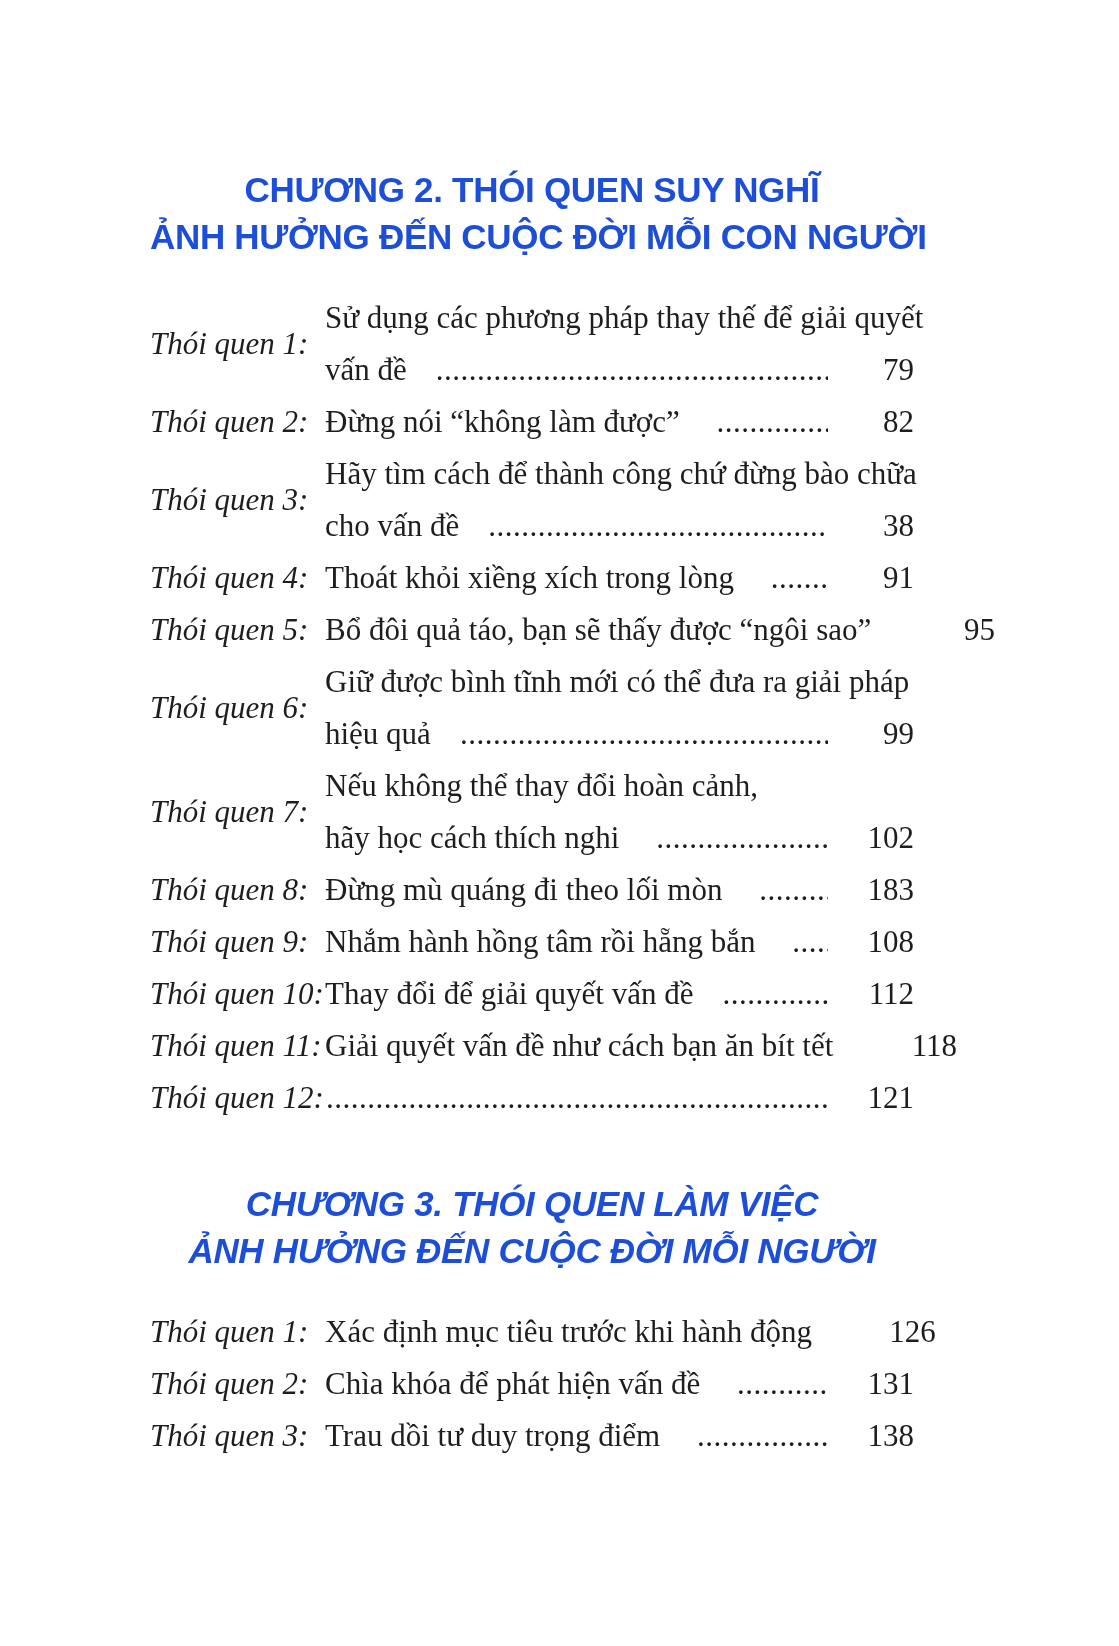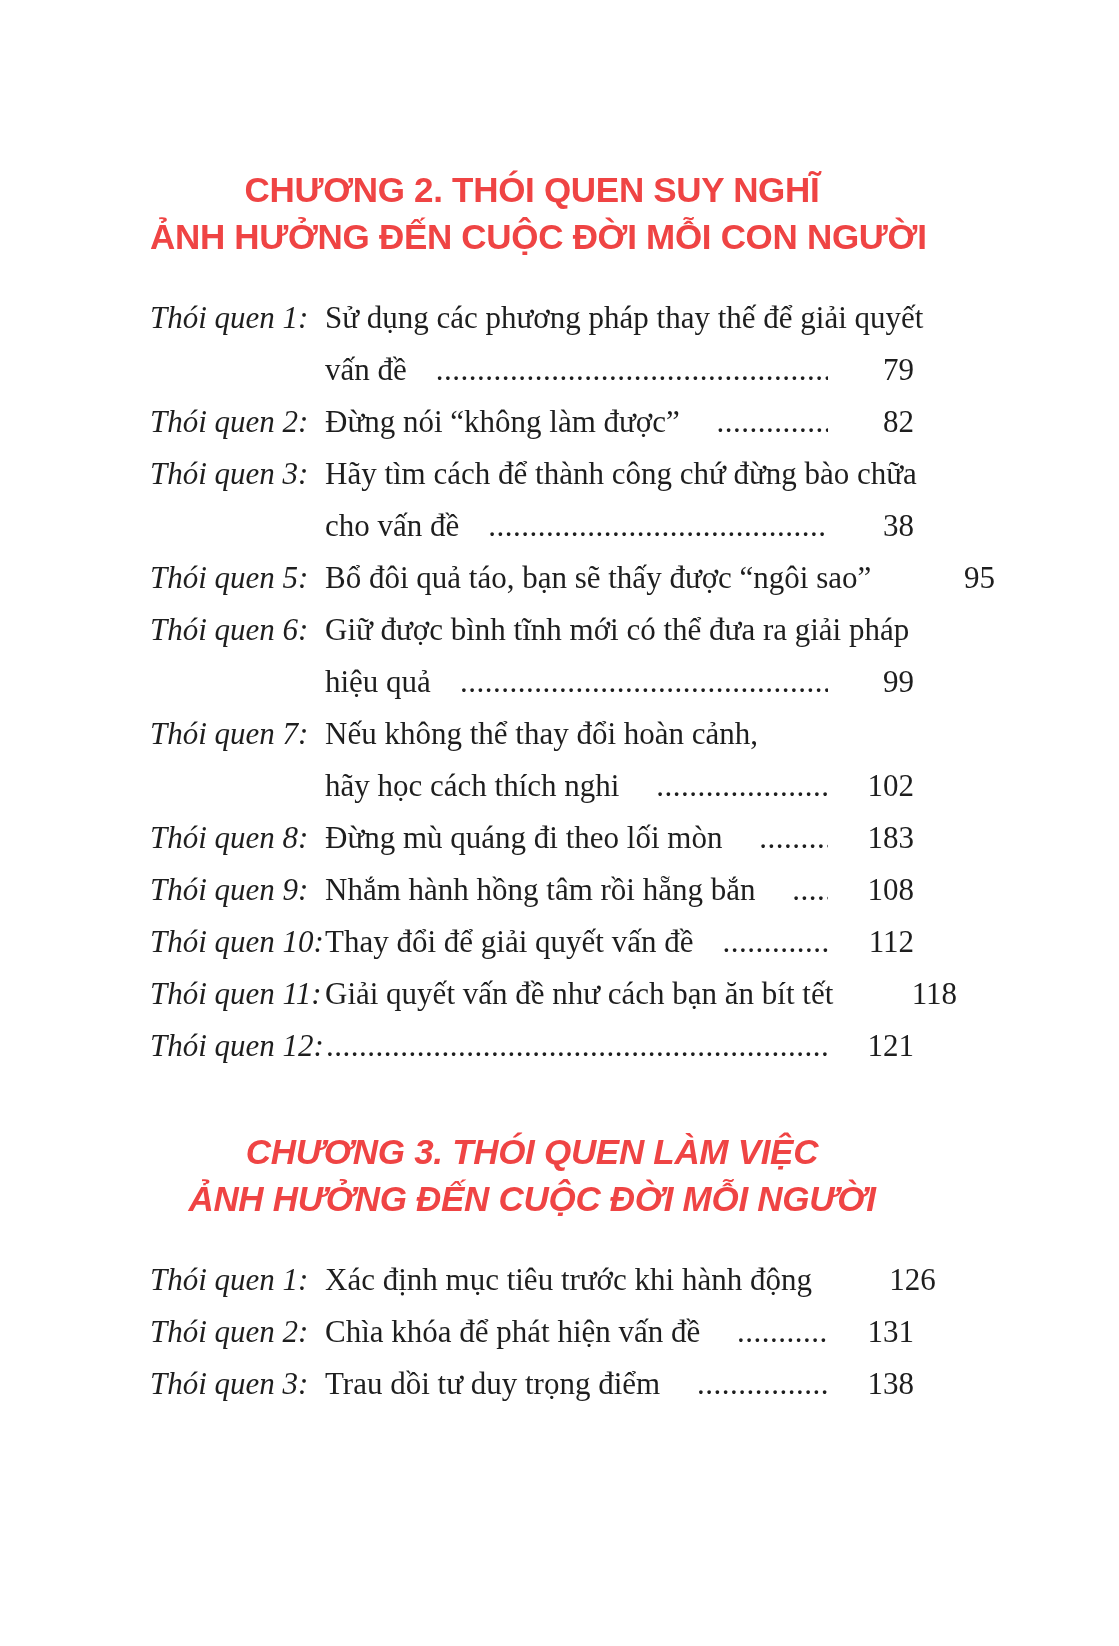--- a/index.html
+++ b/index.html
@@ -15,28 +15,28 @@
   }
   .content {
     padding:166px 205px 40px 150px;
   }
   .chapter-heading {
     font-family:"Liberation Sans", sans-serif;
     font-weight:bold;
     font-size:35px;
     line-height:47px;
     text-align:center;
-    color:#ef4444;
+    color:#1d4ed8;
     letter-spacing:-0.3px;
     margin-bottom:32px;
   }
   .chapter-heading .hl { display:block; white-space:nowrap; }
   .section-2 .chapter-heading { margin-top:56px;font-style:italic; }
   .toc { font-size:31px; line-height:52px; color:#1e1e1e; }
-  .toc-entry { display:flex; align-items:flex-start; }
+  .toc-entry { display:flex; align-items:center; }
   .entry-label {
     flex:0 0 auto;
     min-width:175px;
     font-style:italic;
     white-space:nowrap;
   }
   .entry-body { flex:1; min-width:0; }
   .entry-line { white-space:nowrap; }
   .entry-line.last { display:flex; align-items:baseline;gap:28px; }
   .line-text { white-space:pre; flex:0 0 auto; }
@@ -94,20 +94,30 @@
             <div class="entry-body">
               <div class="entry-line">Hãy tìm cách để thành công chứ đừng bào chữa</div>
               <div class="entry-line last">
                 <span class="line-text">cho vấn đề</span>
                 <span class="dots"></span>
                 <span class="page-num">38</span>
               </div>
             </div>
           </div>
           <div class="toc-entry">
+            <div class="entry-label">Thói quen 4:</div>
+            <div class="entry-body">
+              <div class="entry-line last">
+                <span class="line-text">Thoát khỏi xiềng xích trong lòng </span>
+                <span class="dots"></span>
+                <span class="page-num">91</span>
+              </div>
+            </div>
+          </div>
+          <div class="toc-entry">
             <div class="entry-label">Thói quen 5:</div>
             <div class="entry-body">
               <div class="entry-line last">
                 <span class="line-text">Bổ đôi quả táo, bạn sẽ thấy được “ngôi sao” </span>
                 <span class="dots"></span>
                 <span class="page-num">95</span>
               </div>
             </div>
           </div>
           <div class="toc-entry">

